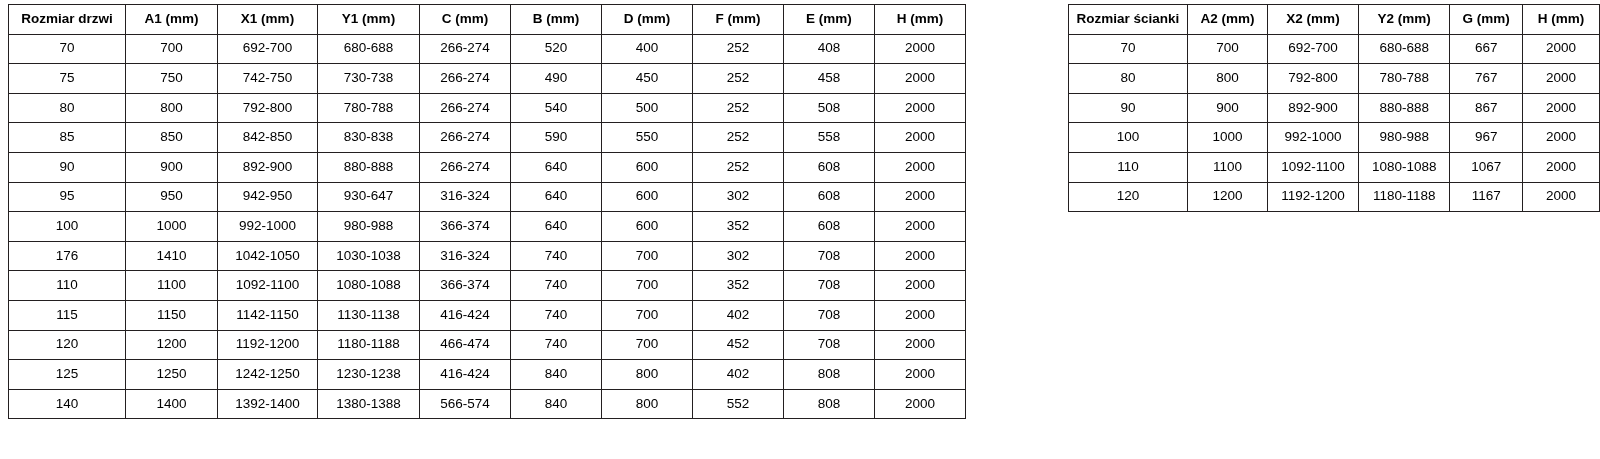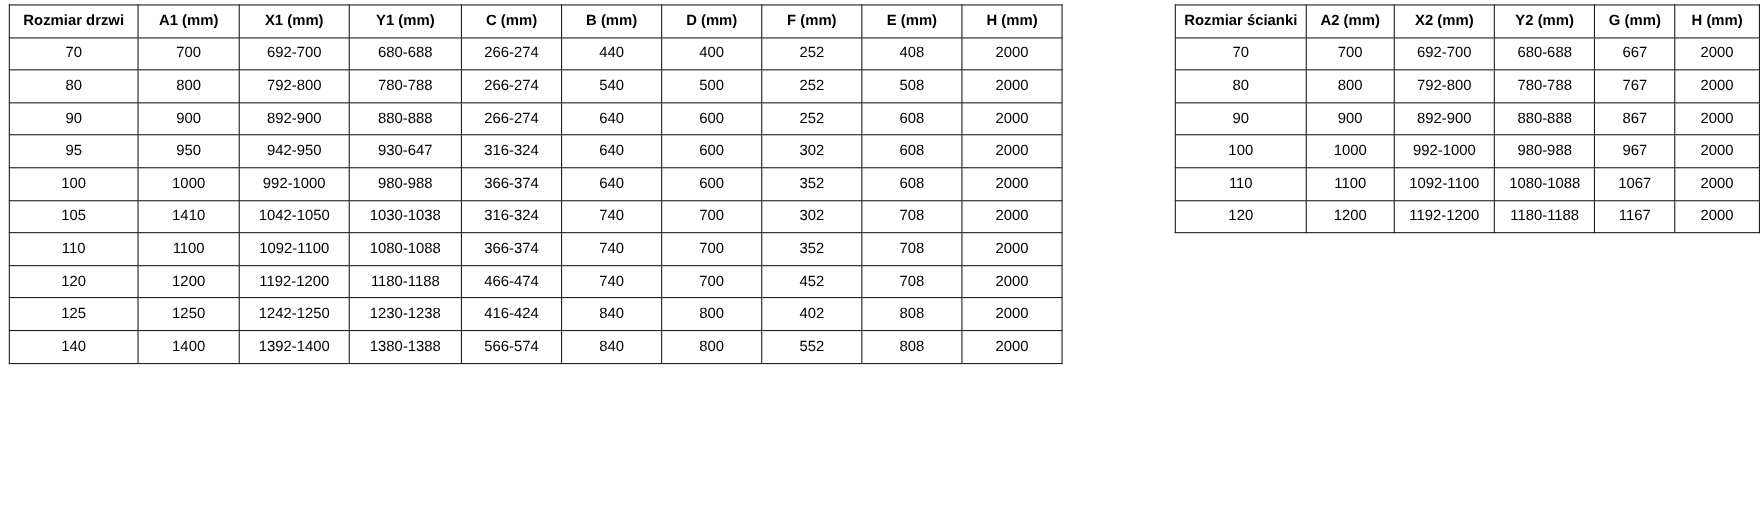--- a/index.html
+++ b/index.html
@@ -102,36 +102,60 @@
             <th>H (mm)</th>
           </tr>
       </thead>
       <tbody>
           <tr>
             <td>70</td>
             <td>700</td>
             <td>692-700</td>
             <td>680-688</td>
             <td>266-274</td>
-            <td>440</td>
+            <td>520</td>
             <td>400</td>
             <td>252</td>
             <td>408</td>
+            <td>2000</td>
+          </tr>
+          <tr>
+            <td>75</td>
+            <td>750</td>
+            <td>742-750</td>
+            <td>730-738</td>
+            <td>266-274</td>
+            <td>490</td>
+            <td>450</td>
+            <td>252</td>
+            <td>458</td>
             <td>2000</td>
           </tr>
           <tr>
             <td>80</td>
             <td>800</td>
             <td>792-800</td>
             <td>780-788</td>
             <td>266-274</td>
             <td>540</td>
             <td>500</td>
             <td>252</td>
             <td>508</td>
+            <td>2000</td>
+          </tr>
+          <tr>
+            <td>85</td>
+            <td>850</td>
+            <td>842-850</td>
+            <td>830-838</td>
+            <td>266-274</td>
+            <td>590</td>
+            <td>550</td>
+            <td>252</td>
+            <td>558</td>
             <td>2000</td>
           </tr>
           <tr>
             <td>90</td>
             <td>900</td>
             <td>892-900</td>
             <td>880-888</td>
             <td>266-274</td>
             <td>640</td>
             <td>600</td>
@@ -157,40 +181,52 @@
             <td>992-1000</td>
             <td>980-988</td>
             <td>366-374</td>
             <td>640</td>
             <td>600</td>
             <td>352</td>
             <td>608</td>
             <td>2000</td>
           </tr>
           <tr>
-            <td>105</td>
+            <td>176</td>
             <td>1410</td>
             <td>1042-1050</td>
             <td>1030-1038</td>
             <td>316-324</td>
             <td>740</td>
             <td>700</td>
             <td>302</td>
             <td>708</td>
             <td>2000</td>
           </tr>
           <tr>
             <td>110</td>
             <td>1100</td>
             <td>1092-1100</td>
             <td>1080-1088</td>
             <td>366-374</td>
             <td>740</td>
             <td>700</td>
             <td>352</td>
+            <td>708</td>
+            <td>2000</td>
+          </tr>
+          <tr>
+            <td>115</td>
+            <td>1150</td>
+            <td>1142-1150</td>
+            <td>1130-1138</td>
+            <td>416-424</td>
+            <td>740</td>
+            <td>700</td>
+            <td>402</td>
             <td>708</td>
             <td>2000</td>
           </tr>
           <tr>
             <td>120</td>
             <td>1200</td>
             <td>1192-1200</td>
             <td>1180-1188</td>
             <td>466-474</td>
             <td>740</td>

